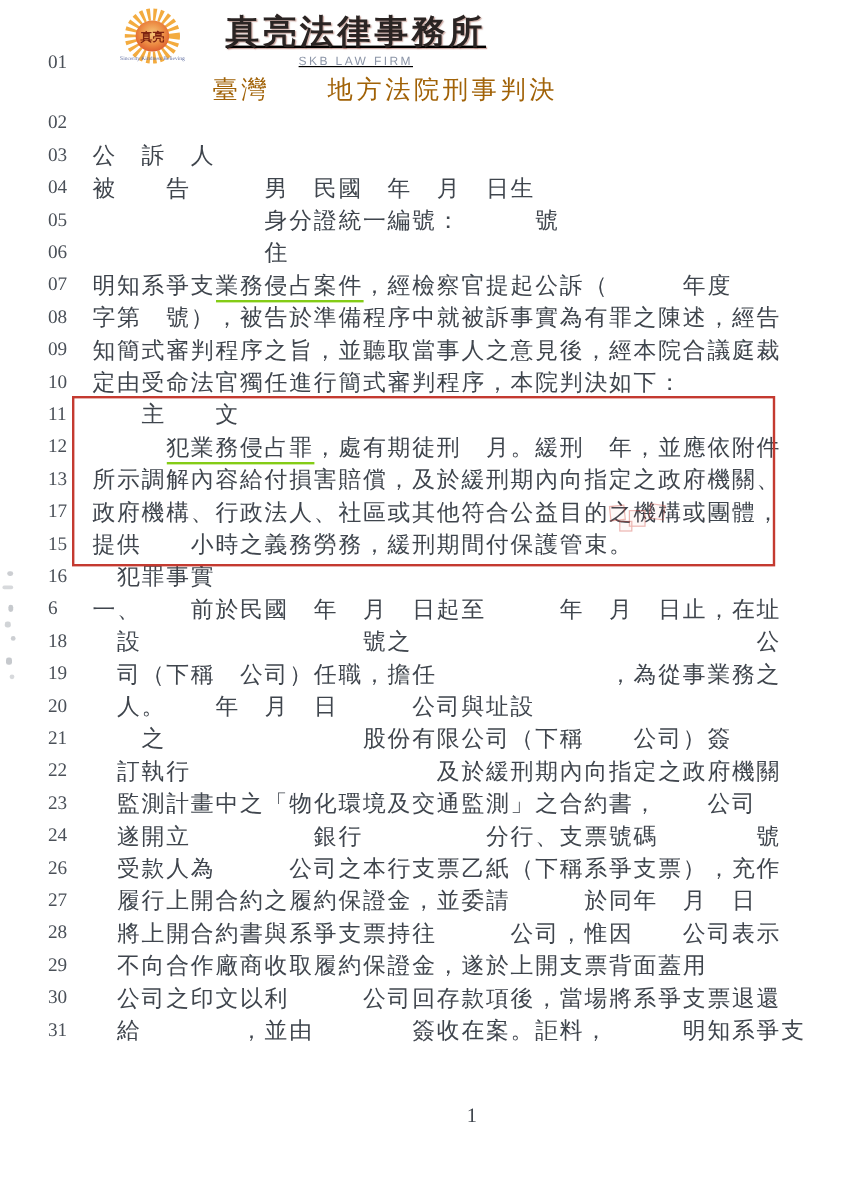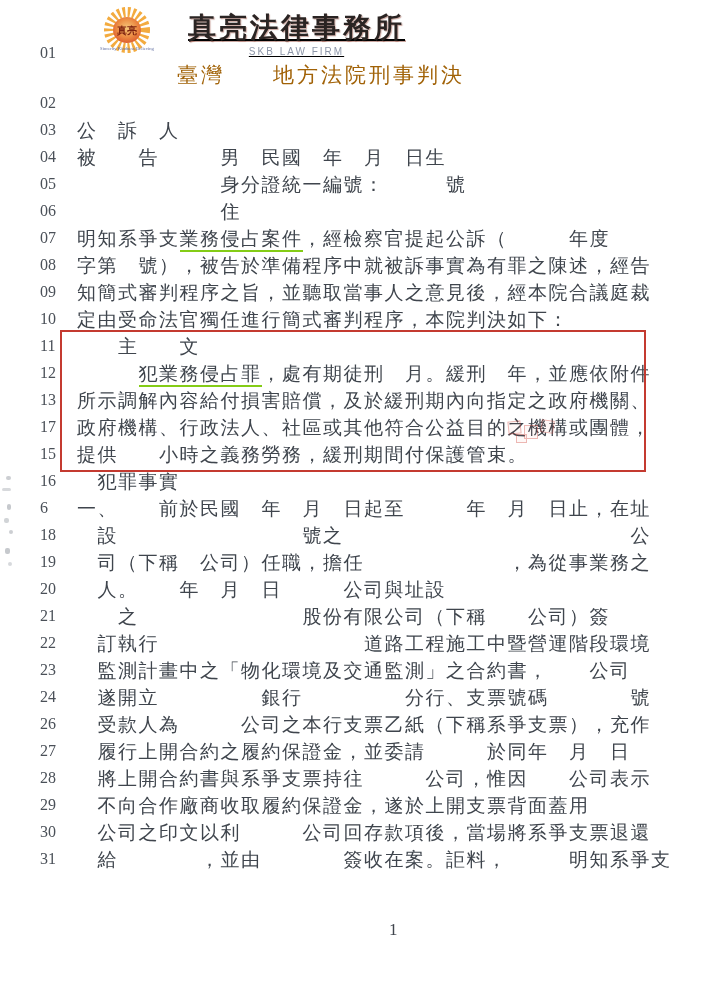--- a/index.html
+++ b/index.html
@@ -178,21 +178,21 @@
       <span class="ltext">　人。　　年　月　日　　　公司與址設</span>
     </div>
 
     <div class="line">
       <span class="lnum">21</span>
       <span class="ltext">　　之　　　　　　　　股份有限公司（下稱　　公司）簽</span>
     </div>
 
     <div class="line">
       <span class="lnum">22</span>
-      <span class="ltext">　訂執行　　　　　　　　　　道路工程施工中暨營運階段環境</span>
+      <span class="ltext">　訂執行　　　　　　　　　　及於緩刑期內向指定之政府機關</span>
     </div>
 
     <div class="line">
       <span class="lnum">23</span>
       <span class="ltext">　監測計畫中之「物化環境及交通監測」之合約書，　　公司</span>
     </div>
 
     <div class="line">
       <span class="lnum">24</span>
       <span class="ltext">　遂開立　　　　　銀行　　　　　分行、支票號碼　　　　號</span>

